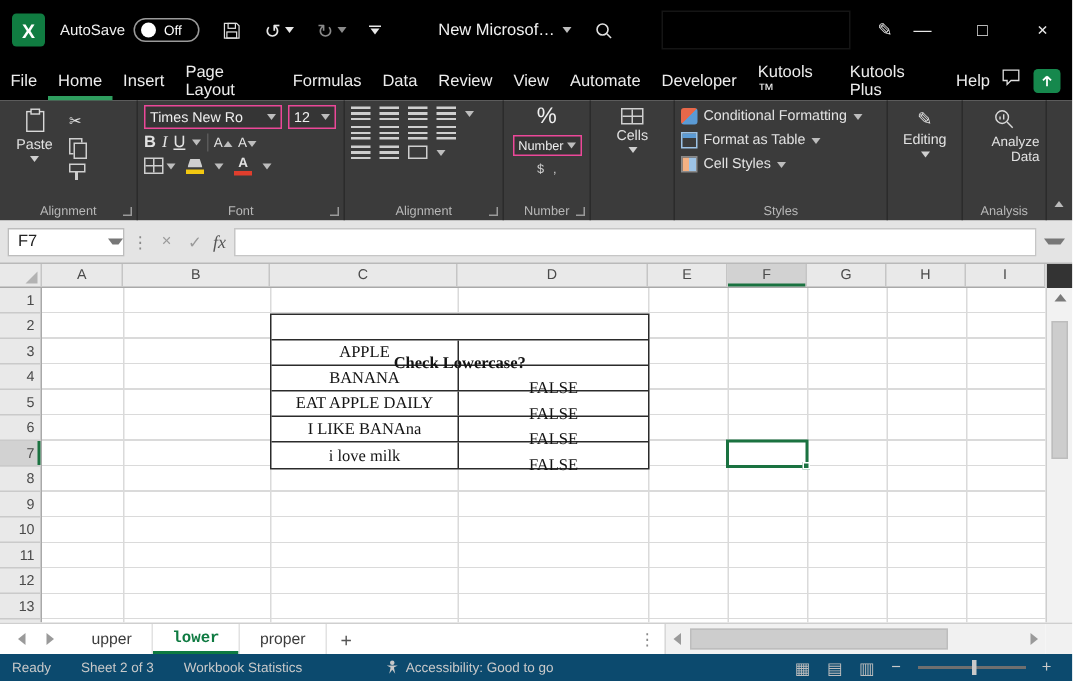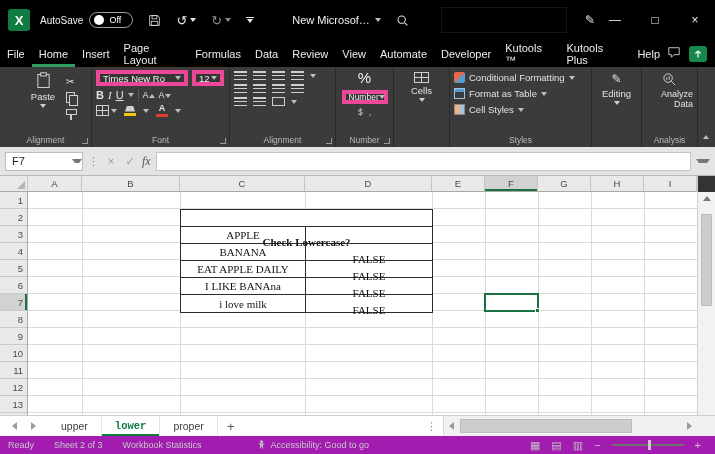--- a/index.html
+++ b/index.html
@@ -30,32 +30,32 @@
   .rtab.active { box-shadow: inset 0 -3px 0 #2f9e5f; }
   .tab-right { margin-left:auto; display:flex; align-items:center; gap:8px; padding-right:8px; }
   .sharebtn { width:18px; height:16px; background:#16884d; border-radius:3px; display:flex; align-items:center; justify-content:center; }
 
   
   .ribbon { position:absolute; top:67px; left:0; right:0; height:80px; background:#3b3b3b; display:flex; color:#e2e2e2; }
   .rgroup { position:relative; height:100%; border-right:1px solid #2b2b2b; padding:3px 4px 14px 4px; }
   .glabel { position:absolute; bottom:2px; left:0; right:0; text-align:center; font-size:8.5px; color:#b9b9b9; }
   .lnch { position:absolute; right:3px; bottom:3px; width:6px; height:6px; border-right:1px solid #9a9a9a; border-bottom:1px solid #9a9a9a; }
   .g-clip { width:92px; display:flex; gap:4px; }
-  .paste-big { width:38px; display:flex; flex-direction:column; align-items:center; gap:2px; font-size:9.5px; padding-top:2px;margin-left:20px; }
+  .paste-big { width:38px; display:flex; flex-direction:column; align-items:center; gap:2px; font-size:9.5px; padding-top:2px; }
   .clip-icons { display:flex; flex-direction:column; gap:5px; padding-top:5px; font-size:10px; }
   .clip-icons > span { height:12px; display:flex; align-items:center; }
   .copyi { position:relative; width:11px; height:12px; }
   .copyi::before { content:""; position:absolute; left:0; top:0; width:7px; height:9px; border:1px solid #cfcfcf; }
   .copyi::after { content:""; position:absolute; left:3px; top:3px; width:7px; height:9px; border:1px solid #cfcfcf; background:#3b3b3b; }
   .fpi { position:relative; width:10px; height:12px; }
   .fpi::before { content:""; position:absolute; left:0; top:0; width:9px; height:4px; border:1px solid #cfcfcf; }
   .fpi::after { content:""; position:absolute; left:4px; top:5px; width:2px; height:6px; background:#cfcfcf; }
   .g-font { width:138px; display:flex; flex-direction:column; gap:3px; }
   .fr { display:flex; align-items:center; gap:4px; }
-  .combo { background:#353535; border:4px solid #ec4899; height:16px; display:flex; align-items:center; justify-content:space-between; padding:0 3px; font-size:9.5px; color:#efefef; }
+  .combo { background:#353535; border:1px solid #ec4899; height:16px; display:flex; align-items:center; justify-content:space-between; padding:0 3px; font-size:9.5px; color:#efefef; }
   .combo.fname { width:92px; }
   .combo.fsize { width:32px; }
   .bld { font-weight:bold; font-size:11px; }
   .itl { font-style:italic; font-family:"Liberation Serif", serif; font-size:11px; }
   .und { text-decoration:underline; font-size:11px; }
   .vdiv { width:1px; height:12px; background:#5a5a5a; }
   .sm { font-size:9px; }
   .bgr { width:13px; height:11px; border:1px solid #cfcfcf;
          background-image:linear-gradient(#cfcfcf,#cfcfcf),linear-gradient(#cfcfcf,#cfcfcf);
          background-size:100% 1px,1px 100%; background-position:50% 50%; background-repeat:no-repeat; }
@@ -135,21 +135,21 @@
   .st-add { width:26px; display:flex; align-items:center; justify-content:center; font-size:13px; color:#555; }
   .st-spacer { flex:1; }
   .st-dots { display:flex; align-items:center; color:#8a8a8a; padding:0 6px; font-size:11px; }
   .hscroll { width:254px; position:relative; background:#f1f1f1; border-left:1px solid #d8d8d8; }
   .hthumb { position:absolute; left:16px; width:172px; top:3px; bottom:3px; background:#cdcdcd; border:1px solid #bdbdbd; }
   .harr { position:absolute; top:50%; margin-top:-4px; }
   .harr.l { left:5px; } .harr.r { right:5px; }
   .st-corner { width:18px; background:#f1f1f1; }
 
   
-  .statusbar { position:absolute; top:436px; left:0; right:0; bottom:0; background:#a21caf; color:#c9c9c9; display:flex; align-items:center; font-size:9px; padding:0 8px; }
+  .statusbar { position:absolute; top:436px; left:0; right:0; bottom:0; background:#0c4a6e; color:#c9c9c9; display:flex; align-items:center; font-size:9px; padding:0 8px; }
   .sb-item { margin-right:20px; display:flex; align-items:center; gap:4px; }
   .sb-ws { margin-right:56px; }
   .sb-right { margin-left:auto; display:flex; align-items:center; gap:11px; padding-right:6px; }
   .viewic { font-size:11px; color:#bdbdbd; }
   .ztrack { width:72px; height:2px; background:#6f6f6f; position:relative; }
   .zthumb { position:absolute; left:50%; top:-4px; width:3px; height:10px; background:#c9c9c9; }
   .zbtn { font-size:11px; color:#c9c9c9; }
 </style>
 </head>
 <body>

